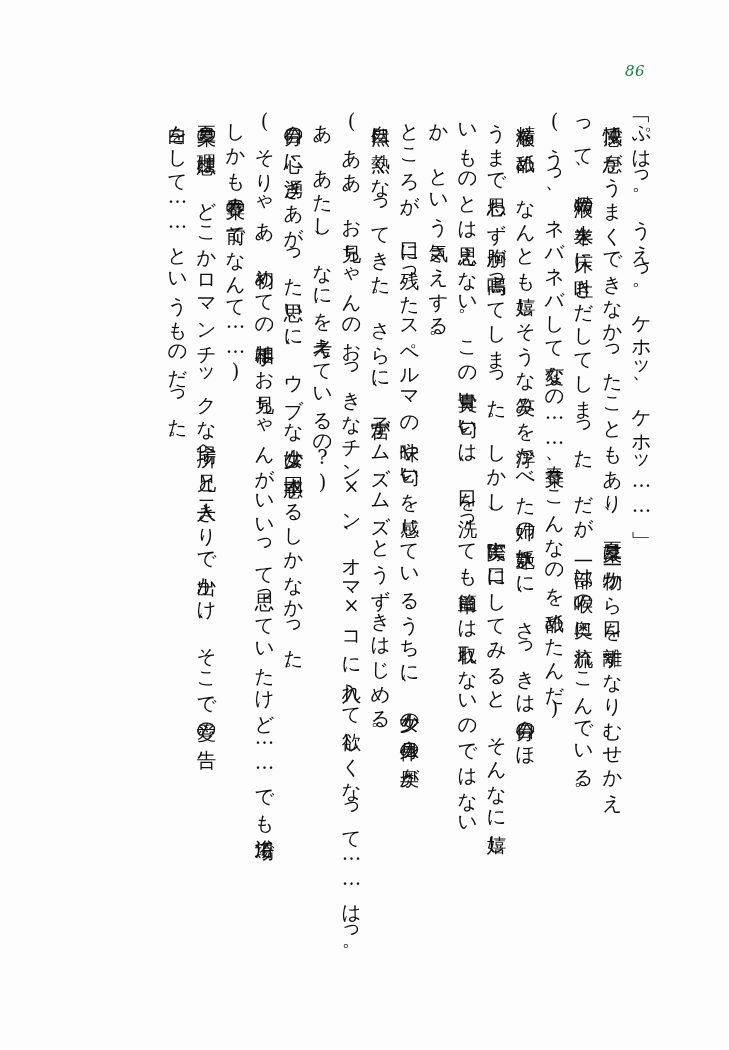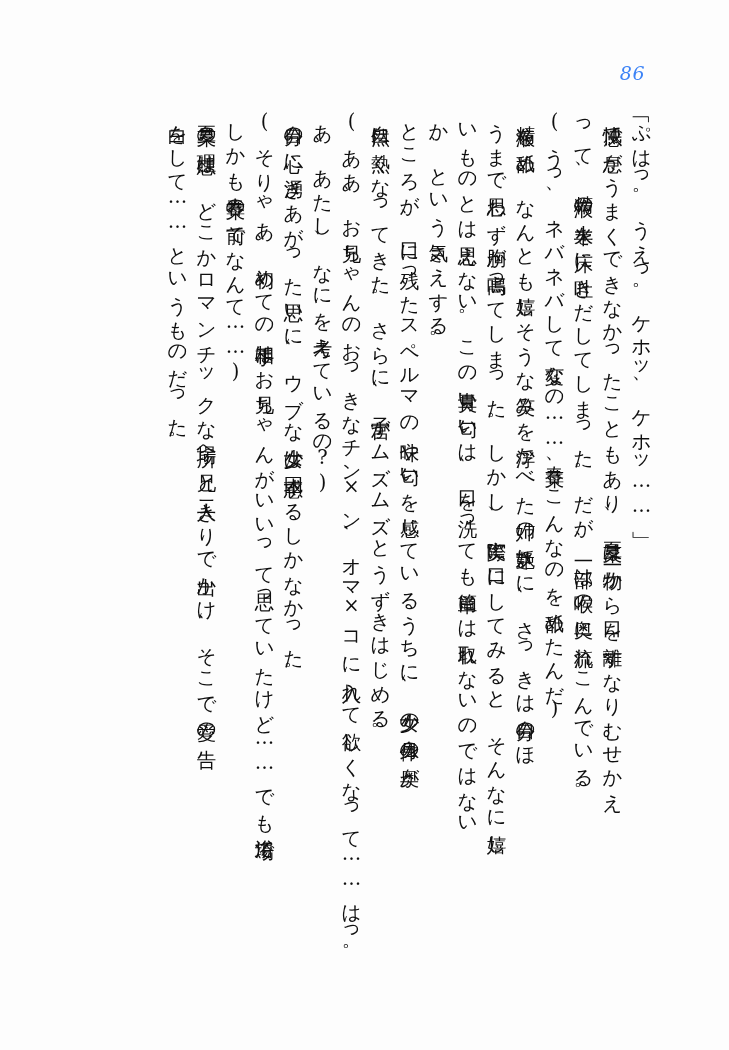--- a/index.html
+++ b/index.html
@@ -13,24 +13,24 @@
     height: 1050px;
     background: #fdfdfd;
     overflow: hidden;
     font-family: "DejaVu Serif", "Liberation Serif", serif;
     color: #0d0d0d;
   }
   #page-number {
     position: absolute;
     top: 62px;
     right: 84px;
-    font-size: 19px;
+    font-size: 15px;
     font-style: italic;
     font-family: "DejaVu Serif", "Liberation Serif", serif;
-    color: #3b82f6;
+    color: #15803d;
     letter-spacing: 0.5px;
   }
   #text-body {
     position: absolute;
     top: 110px;
     right: 78px;
     left: 78px;
     height: 860px;
     display: flex;
     flex-direction: row-reverse;

